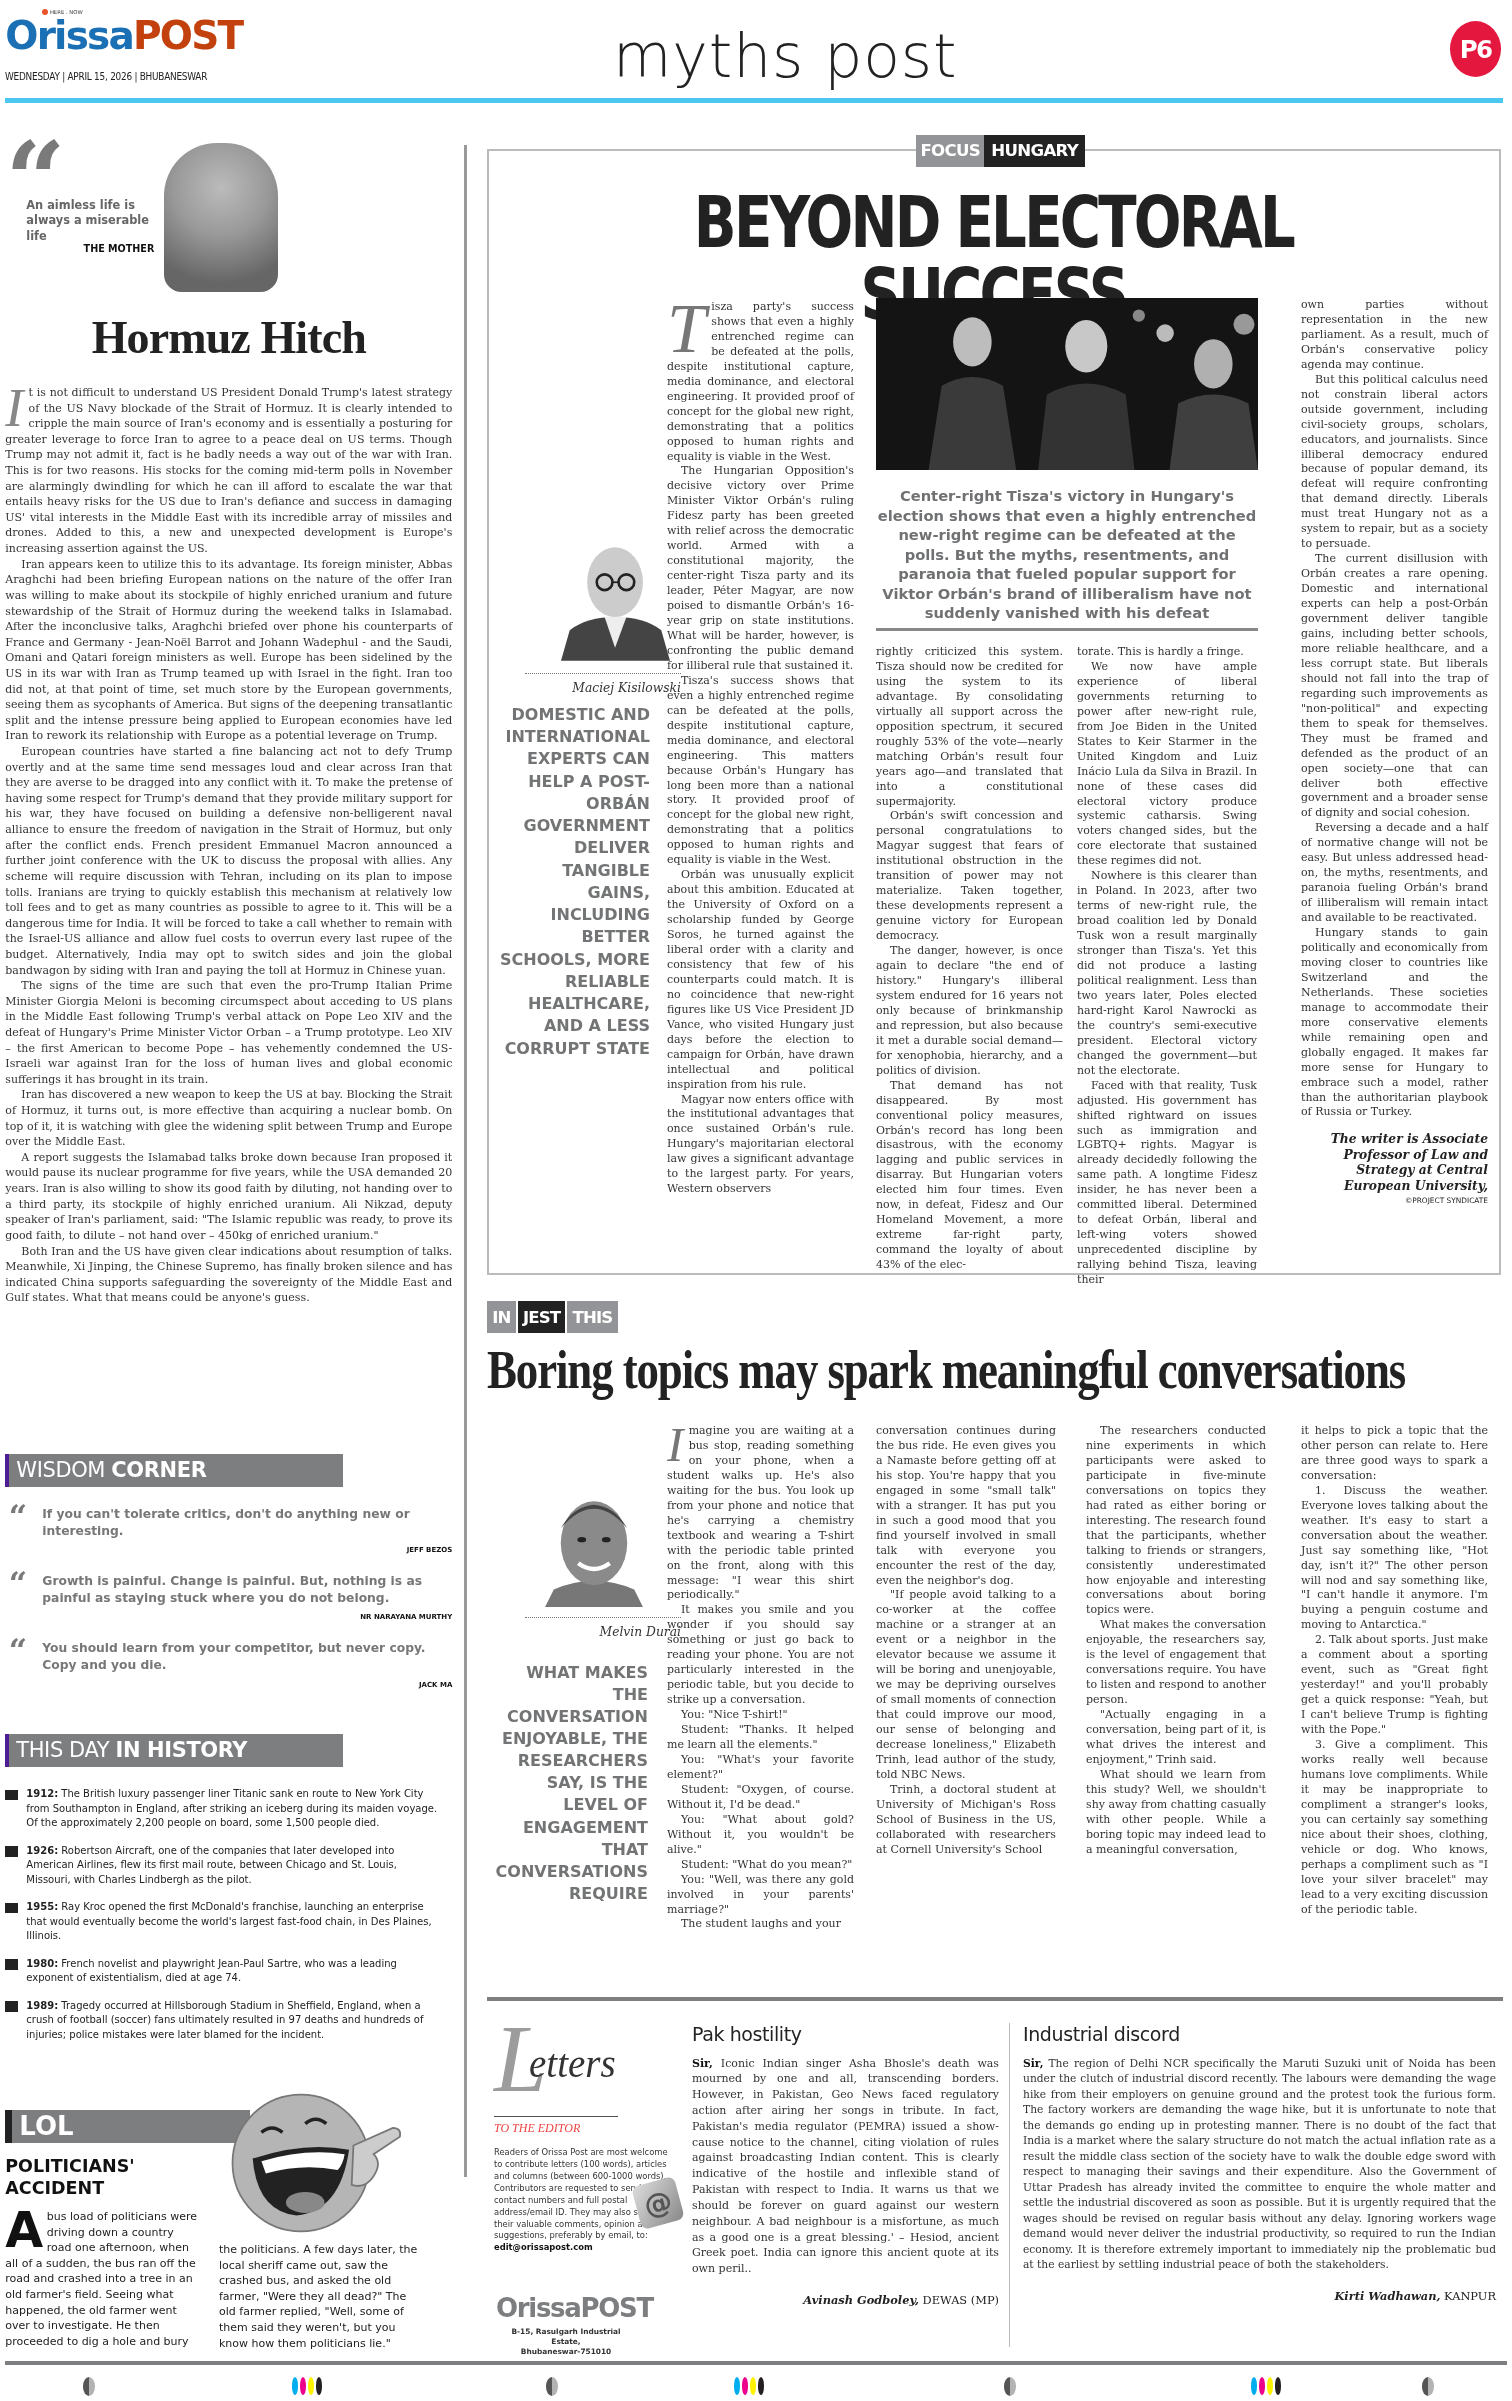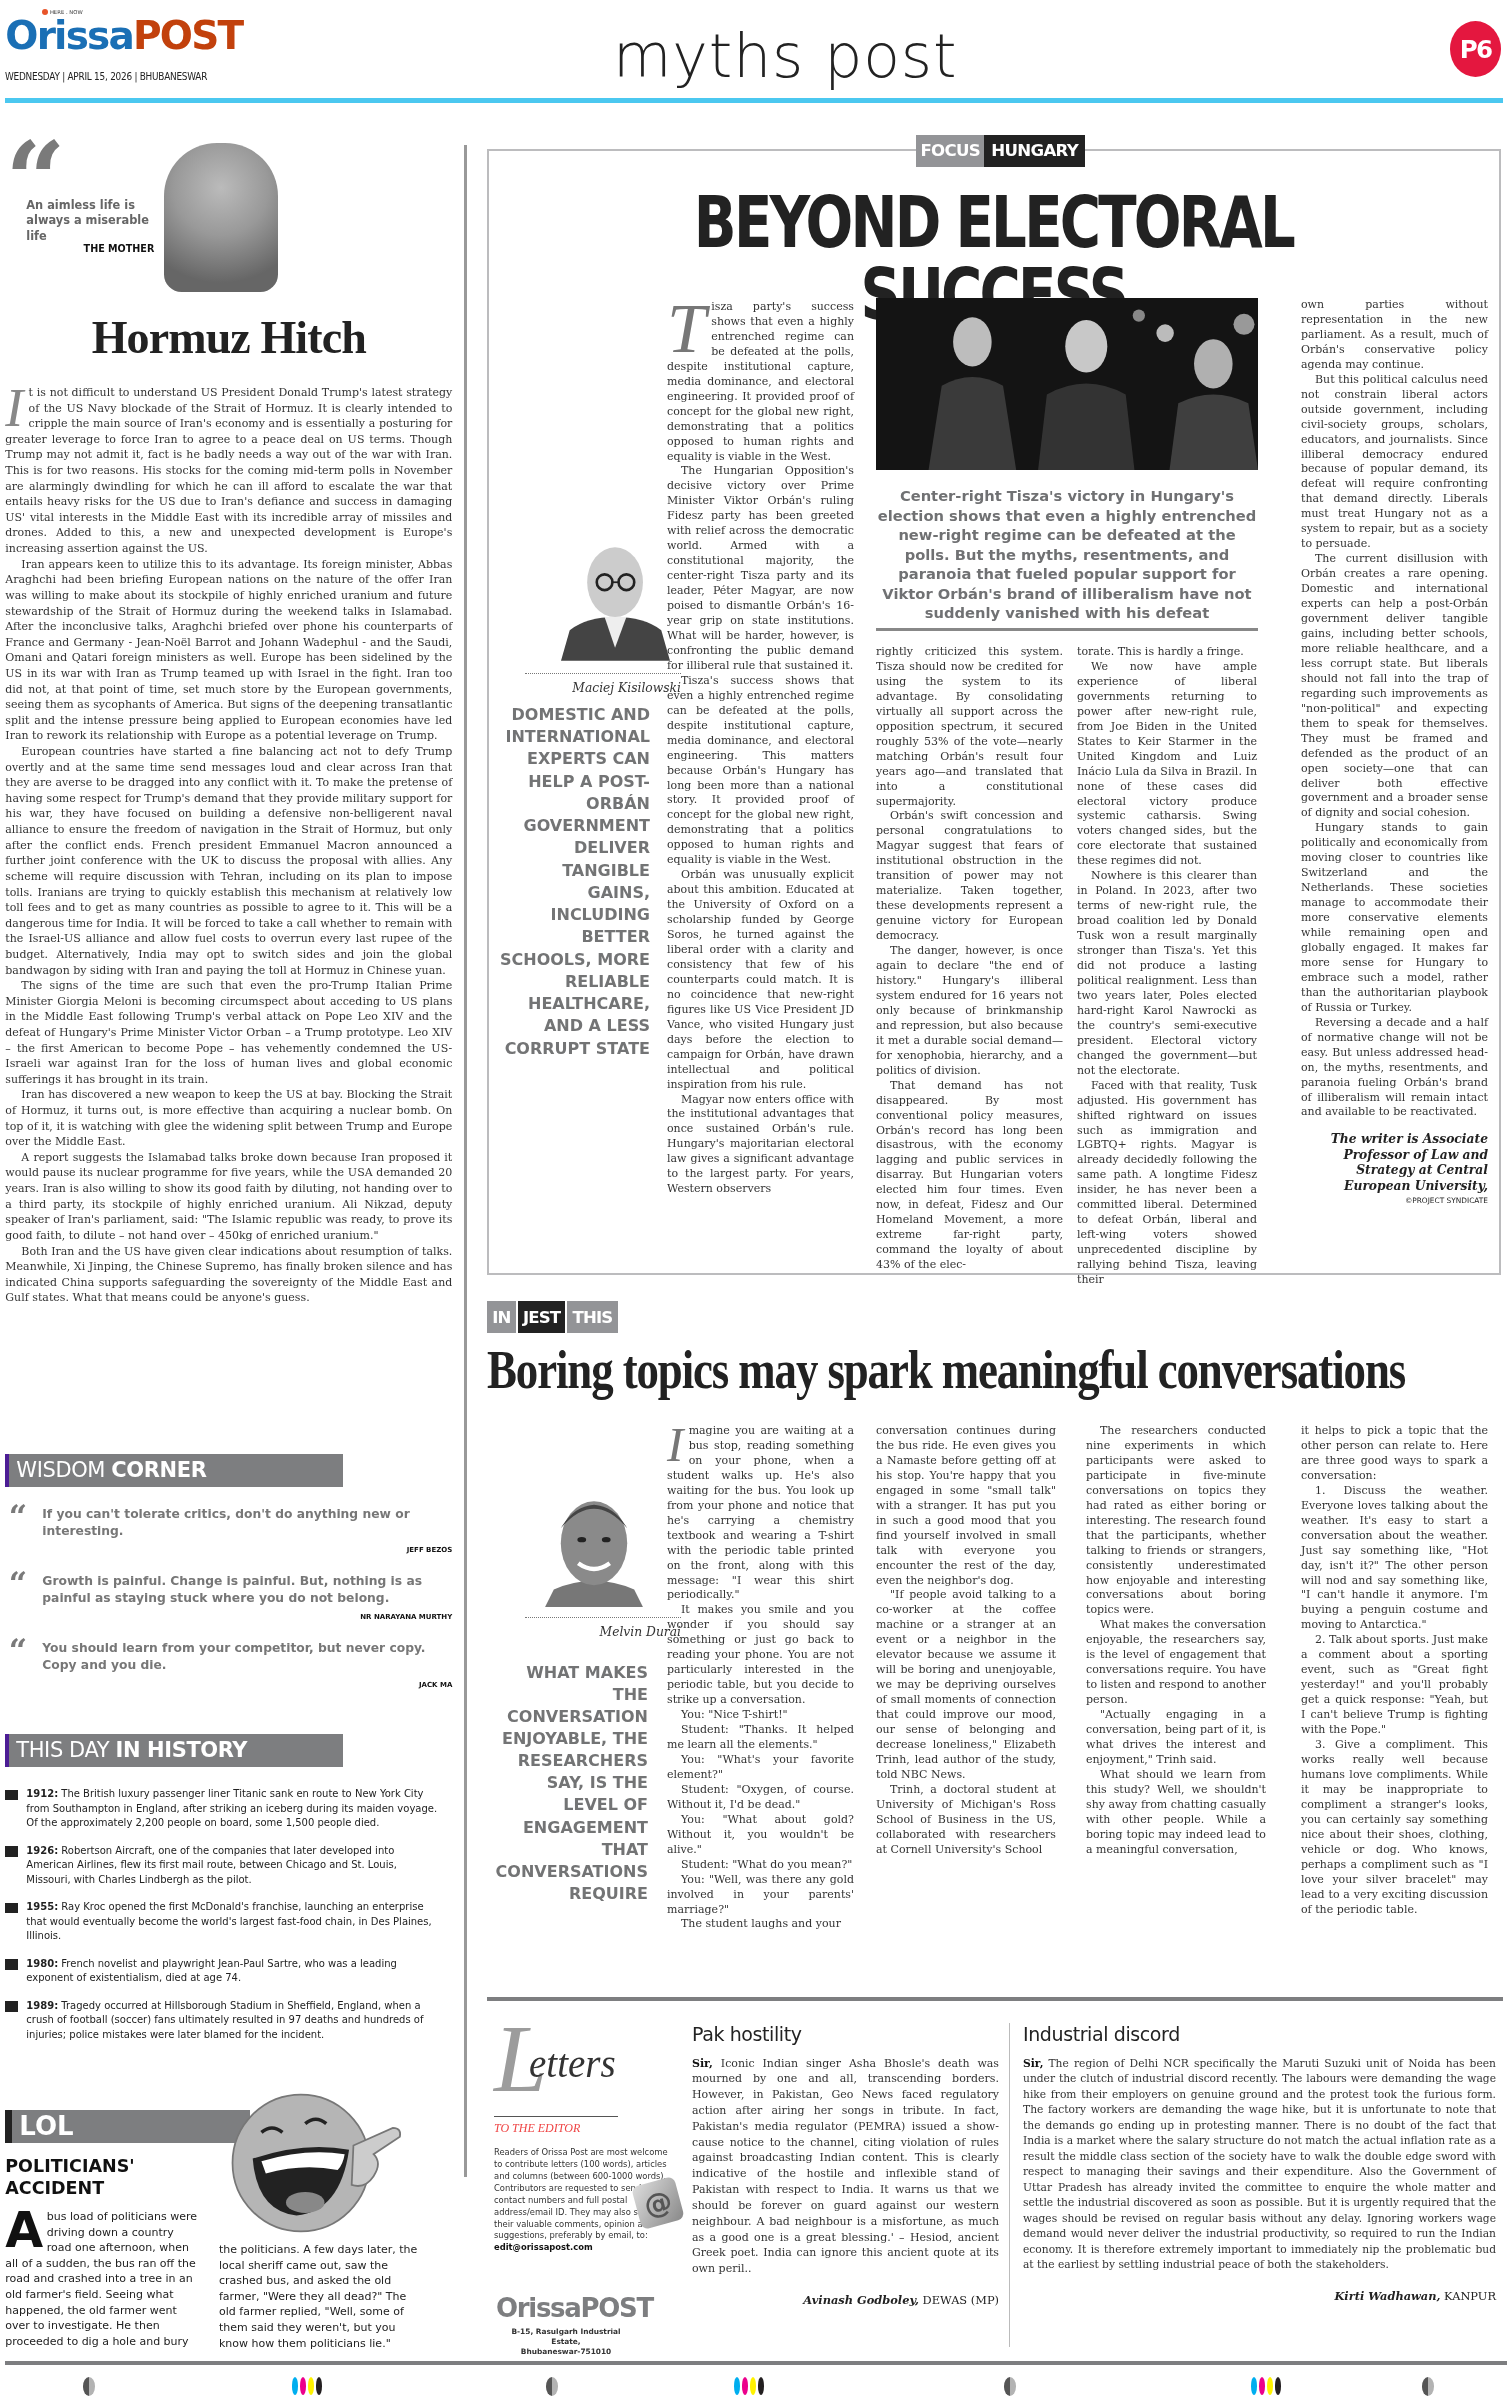--- a/index.html
+++ b/index.html
@@ -248,22 +248,22 @@
 <div class="fcol3 bodytext">
   <p class="first">torate. This is hardly a fringe.</p>
   <p>We now have ample experience of liberal governments returning to power after new-right rule, from Joe Biden in the United States to Keir Starmer in the United Kingdom and Luiz Inácio Lula da Silva in Brazil. In none of these cases did electoral victory produce systemic catharsis. Swing voters changed sides, but the core electorate that sustained these regimes did not.</p>
   <p>Nowhere is this clearer than in Poland. In 2023, after two terms of new-right rule, the broad coalition led by Donald Tusk won a result marginally stronger than Tisza's. Yet this did not produce a lasting political realignment. Less than two years later, Poles elected hard-right Karol Nawrocki as the country's semi-executive president. Electoral victory changed the government—but not the electorate.</p>
   <p>Faced with that reality, Tusk adjusted. His government has shifted rightward on issues such as immigration and LGBTQ+ rights. Magyar is already decidedly following the same path. A longtime Fidesz insider, he has never been a committed liberal. Determined to defeat Orbán, liberal and left-wing voters showed unprecedented discipline by rallying behind Tisza, leaving their</p>
 </div>
 <div class="fcol4 bodytext">
   <p class="first">own parties without representation in the new parliament. As a result, much of Orbán's conservative policy agenda may continue.</p>
   <p>But this political calculus need not constrain liberal actors outside government, including civil-society groups, scholars, educators, and journalists. Since illiberal democracy endured because of popular demand, its defeat will require confronting that demand directly. Liberals must treat Hungary not as a system to repair, but as a society to persuade.</p>
   <p>The current disillusion with Orbán creates a rare opening. Domestic and international experts can help a post-Orbán government deliver tangible gains, including better schools, more reliable healthcare, and a less corrupt state. But liberals should not fall into the trap of regarding such improvements as "non-political" and expecting them to speak for themselves. They must be framed and defended as the product of an open society—one that can deliver both effective government and a broader sense of dignity and social cohesion.</p>
+  <p>Reversing a decade and a half of normative change will not be easy. But unless addressed head-on, the myths, resentments, and paranoia fueling Orbán's brand of illiberalism will remain intact and available to be reactivated.</p>
   <p>Hungary stands to gain politically and economically from moving closer to countries like Switzerland and the Netherlands. These societies manage to accommodate their more conservative elements while remaining open and globally engaged. It makes far more sense for Hungary to embrace such a model, rather than the authoritarian playbook of Russia or Turkey.</p>
-  <p>Reversing a decade and a half of normative change will not be easy. But unless addressed head-on, the myths, resentments, and paranoia fueling Orbán's brand of illiberalism will remain intact and available to be reactivated.</p>
   <div class="writer-note">The writer is Associate Professor of Law and Strategy at Central European University,</div>
   <div class="syndicate">©PROJECT SYNDICATE</div>
 </div>
 
 <div class="jest-tag">
   <span class="g">IN</span>
   <span class="k">JEST</span>
   <span class="g">THIS</span>
 </div>
 <h1 class="jest-headline">Boring topics may spark meaningful conversations</h1>

